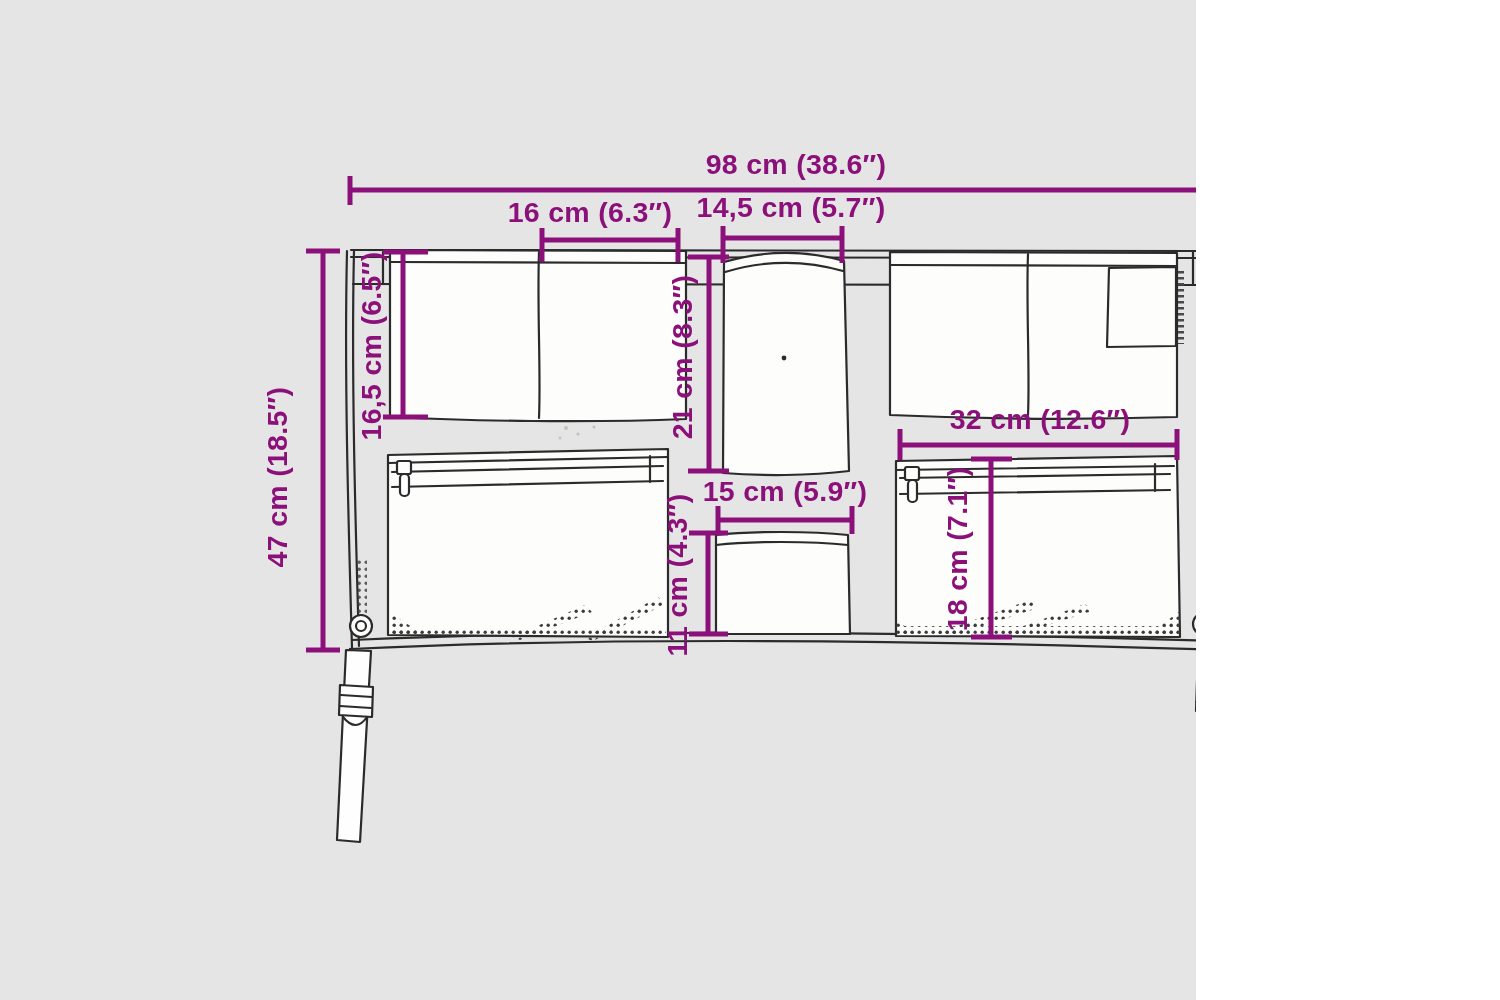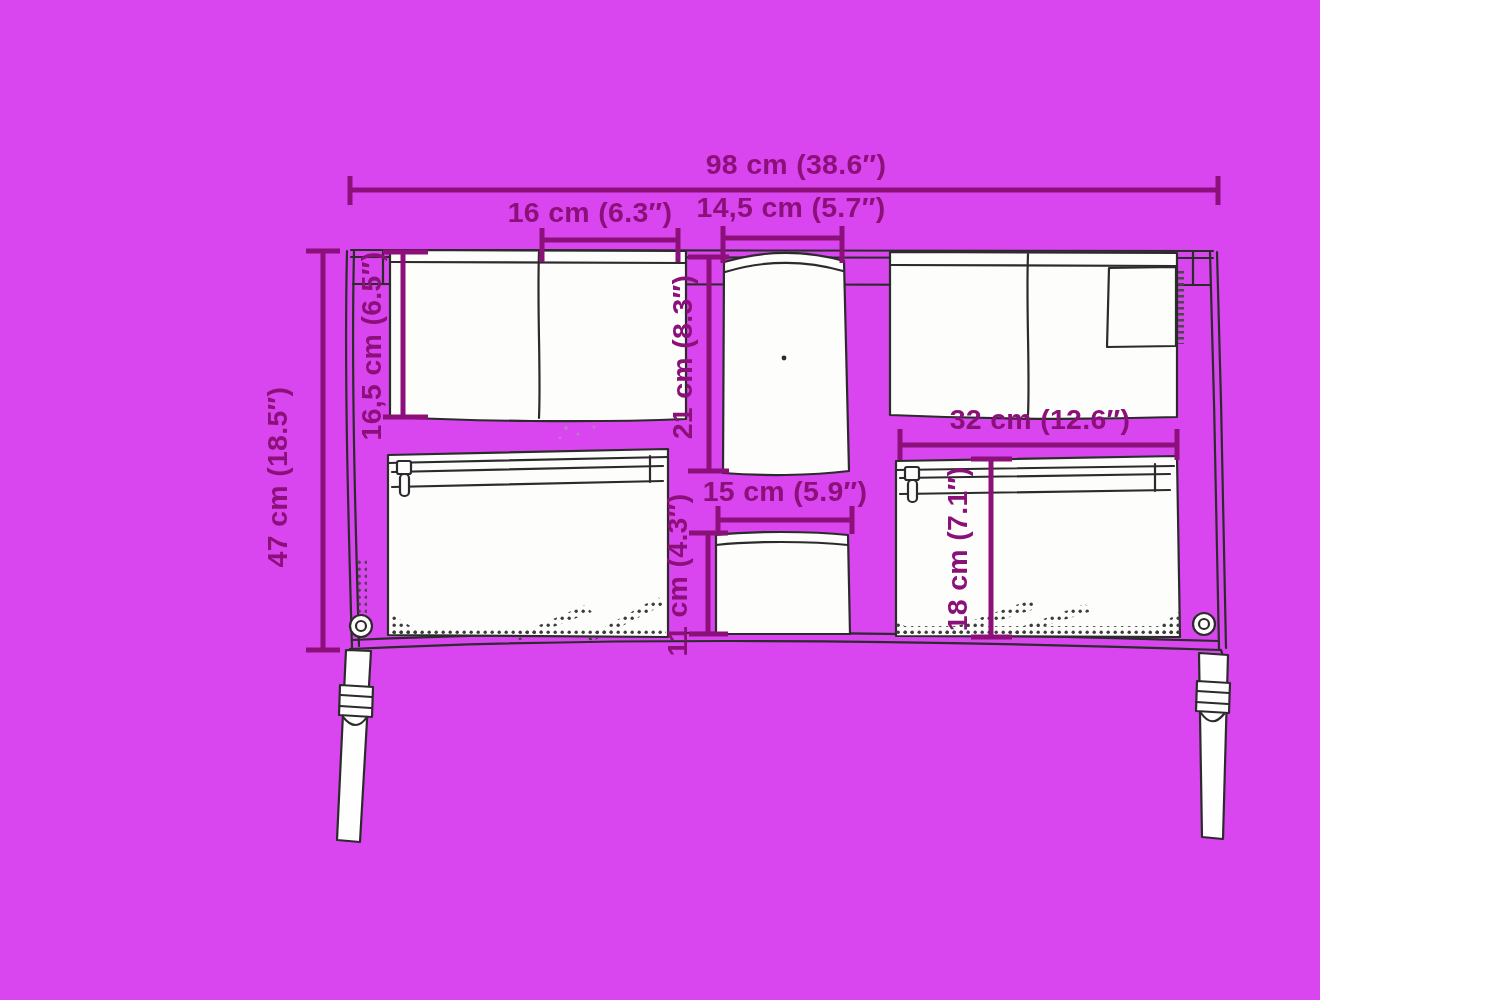--- a/index.html
+++ b/index.html
@@ -1,19 +1,19 @@
 <!DOCTYPE html>
 <html><head>
 <meta charset="utf-8">
 <style>
   html,body{margin:0;padding:0;background:#ffffff;}
   .stage{
     position:relative;
-    width:1320px;height:1000px;
-    background:#d946ef;
+    width:1196px;height:1000px;
+    background:#e5e5e5;
     overflow:hidden;
     font-family:"Liberation Sans", sans-serif;
   }
   svg{display:block;}
   
   .ink{stroke:#2b2b2b;stroke-width:2.2;fill:none;stroke-linecap:round;stroke-linejoin:round;}
   .panel-fill{fill:#fdfdfc;}
   .white-fill{fill:#fefefe;}
   
   .dim line{stroke:#8C107A;stroke-width:5;stroke-linecap:butt;}

